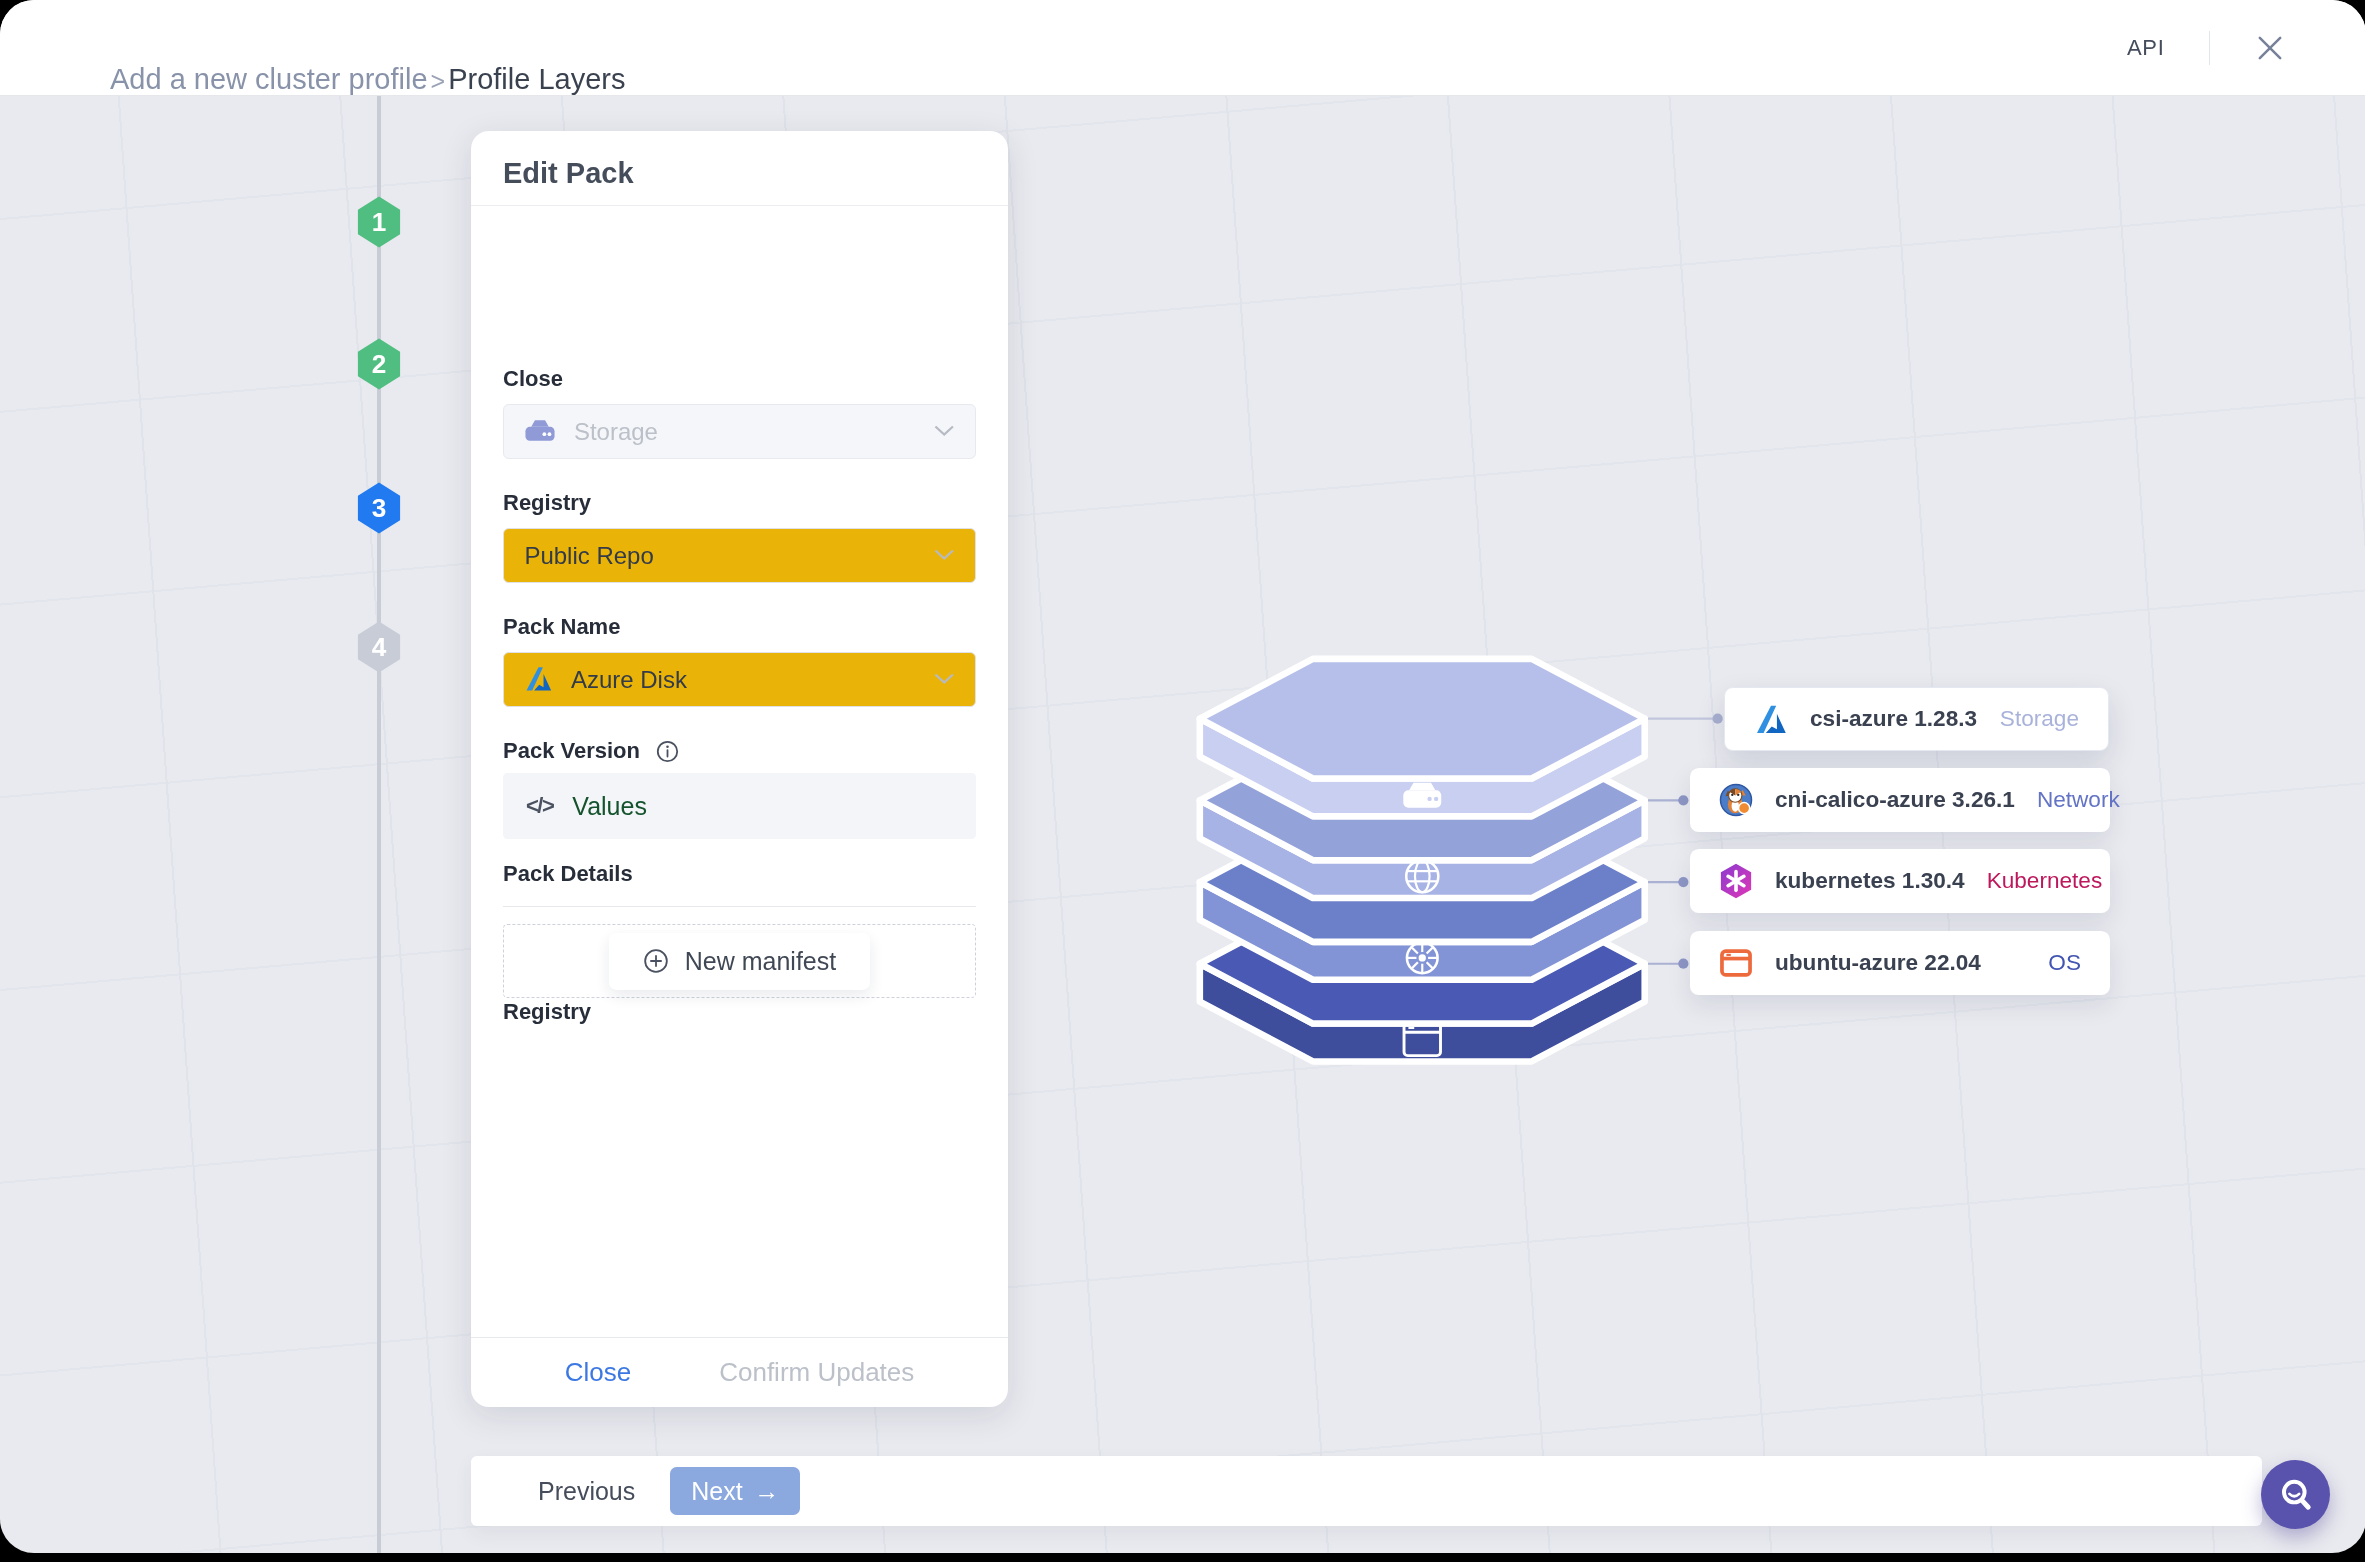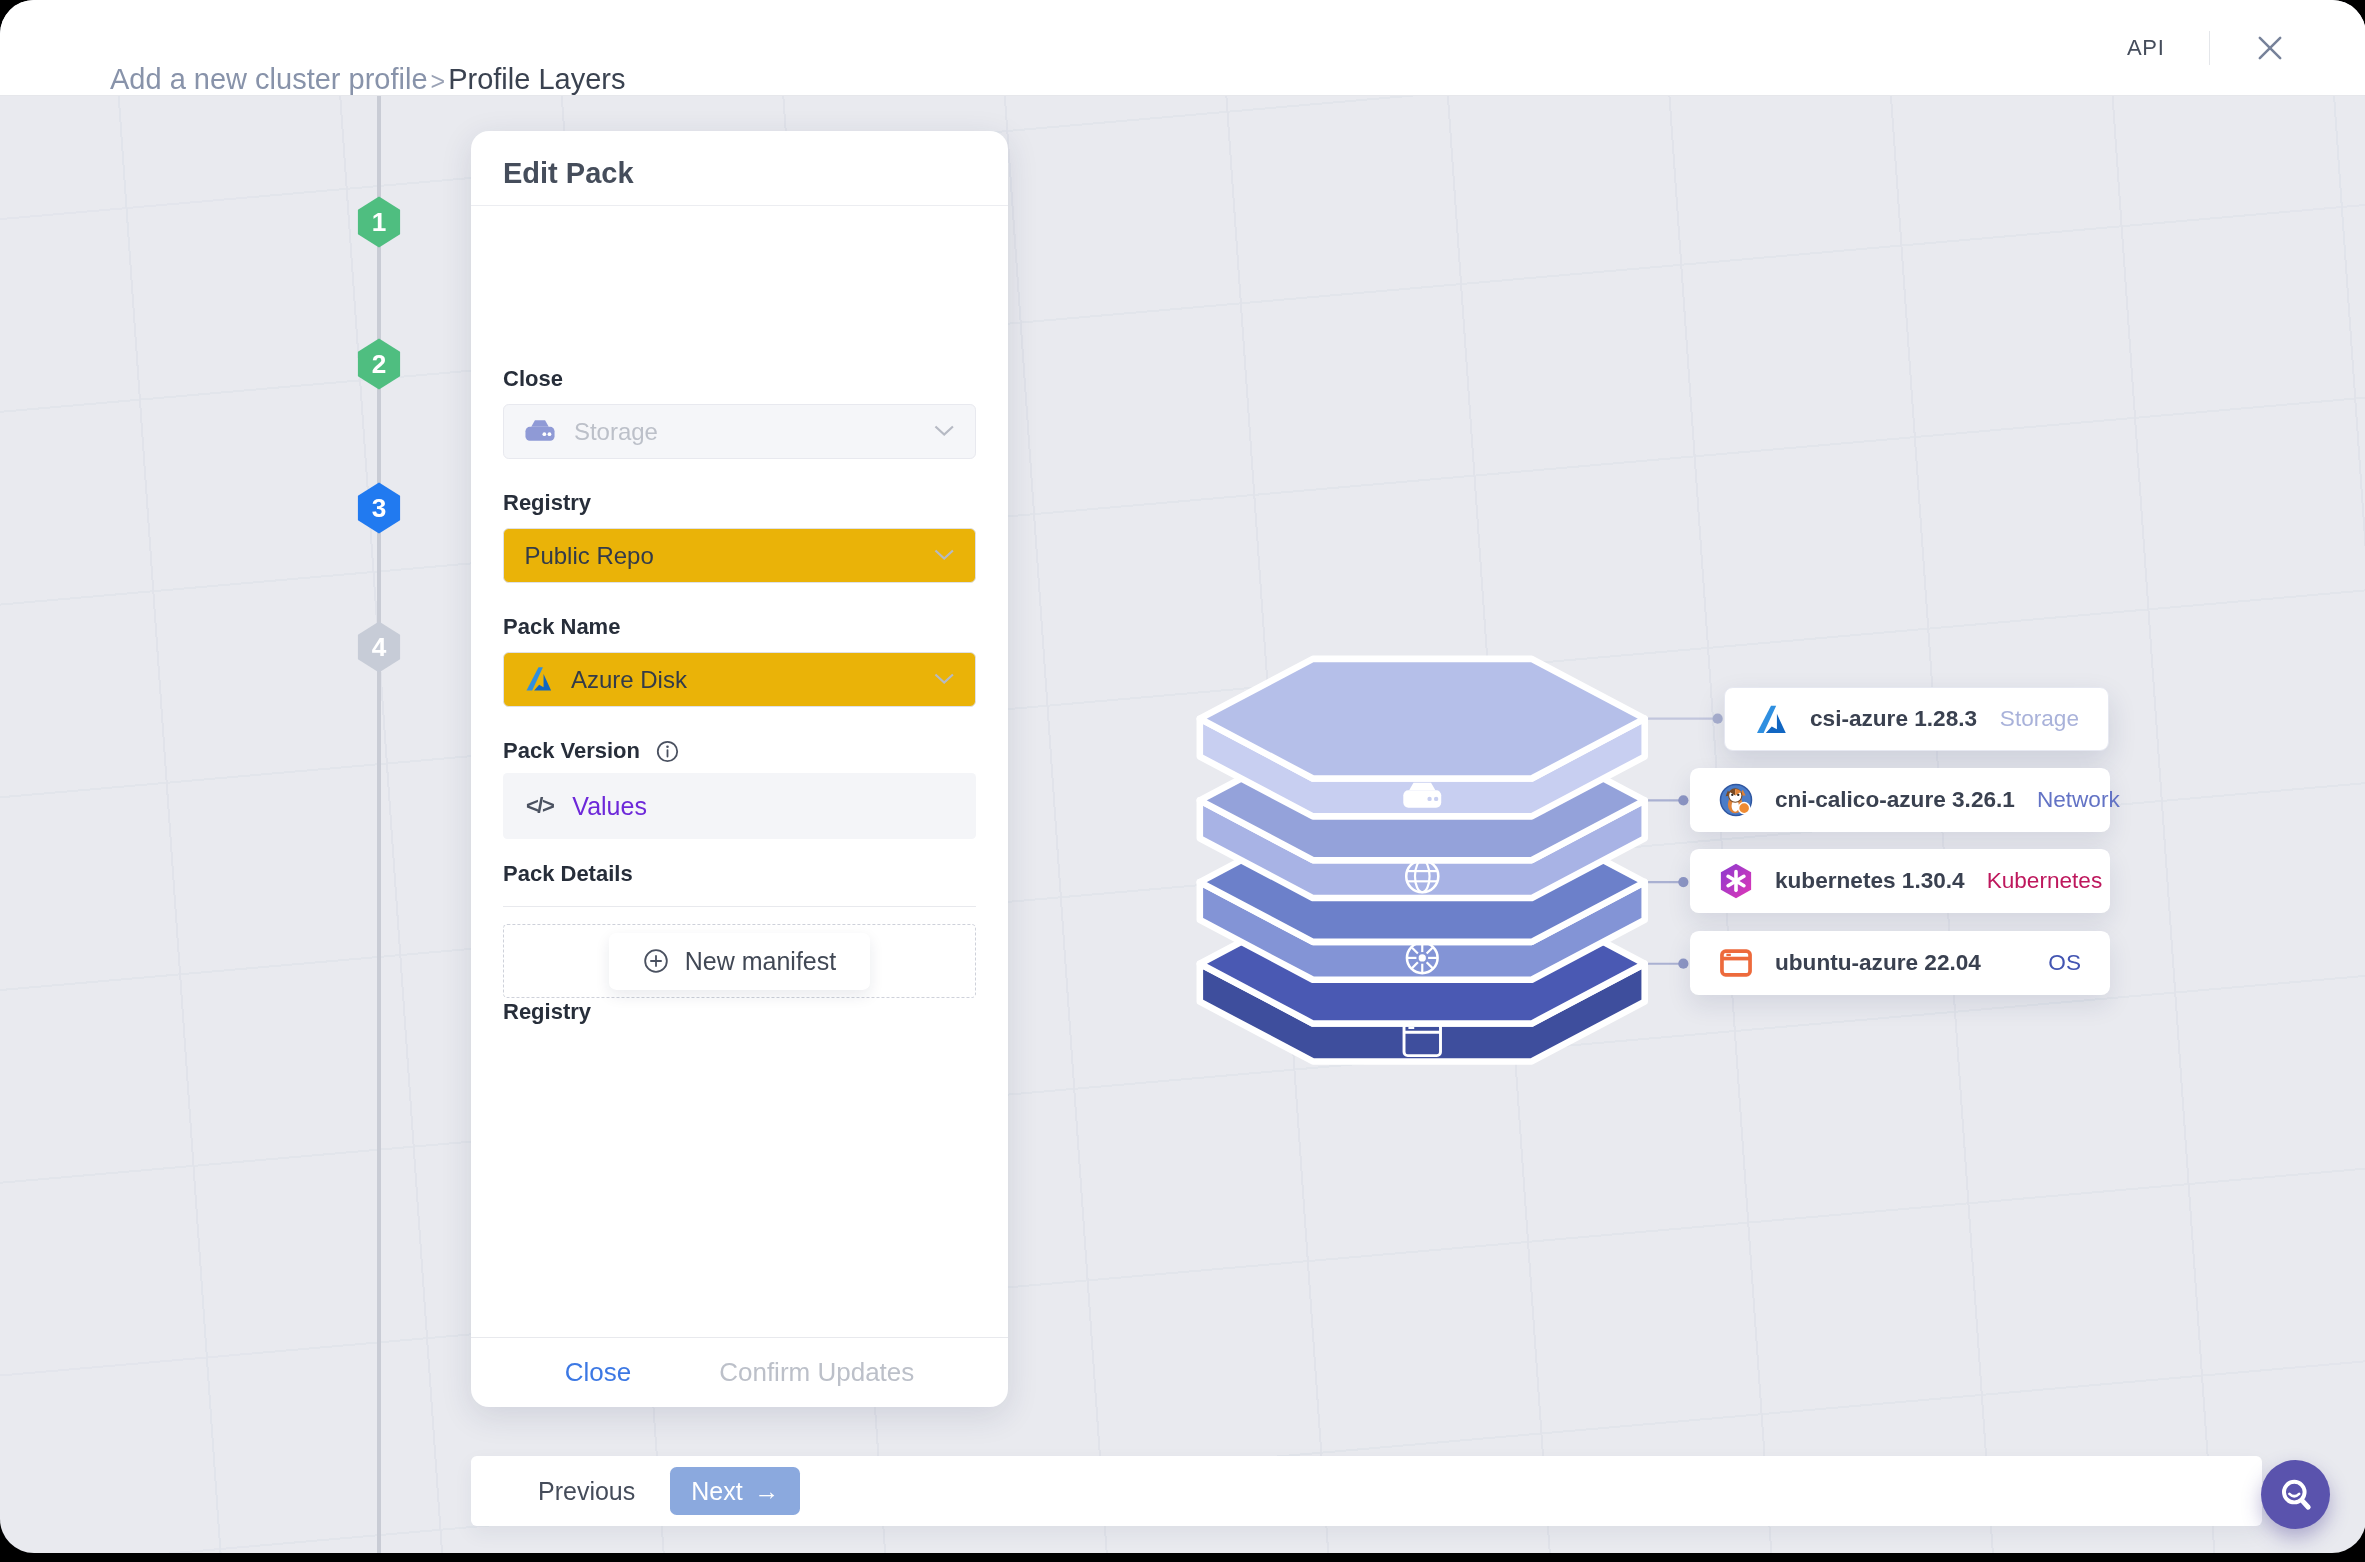--- a/index.html
+++ b/index.html
@@ -42,21 +42,21 @@
   .f-label { position:absolute; left:32px; font-size:22px; font-weight:700; color:#272e3a; }
   .select { position:absolute; left:32px; width:473px; height:55px; border:1.5px solid #dfe1e7; border-radius:5.8px;
             background:#eab308; display:flex; align-items:center; padding:0 20.4px; gap:17.5px; cursor:pointer; }
   .select.disabled { background:#f5f6f9; border-color:#e8e9ef; cursor:default; }
   .select-value { font-size:24px; color:#333b49; }
   .select.disabled .select-value { color:#bcc0c9; }
   .chevron { margin-left:auto; }
   .values-row { position:absolute; left:32px; top:642px; width:473px; height:66px; background:#f4f5f8;
                 border-radius:4.4px; display:flex; align-items:center; gap:19px; padding:0 23px; cursor:pointer; }
   .code-glyph { font-size:22px; font-weight:700; color:#4a5160; letter-spacing:-1.5px; }
-  .values-label { font-size:25px; color:#6d28d9; }
+  .values-label { font-size:25px; color:#14532d; }
   .manifest-divider { position:absolute; left:32px; right:32px; top:775px; height:0.7px; background:#e8e9ed; }
   .dashed-box { position:absolute; left:32px; top:793px; width:473px; height:74px;
                 border:1.5px dashed #ced1da; border-radius:4.4px; display:flex; align-items:center; justify-content:center; }
   .new-manifest-btn { display:flex; align-items:center; gap:16px; background:#fff; border:none; cursor:pointer;
                       height:57px; padding:0 34px; border-radius:7.3px; box-shadow:0 5.8px 14.6px rgba(25,35,65,.09);
                       font-size:25px; color:#414855; font-family:"Liberation Sans",sans-serif; }
   .panel-footer-divider { position:absolute; left:0; right:0; top:1206px; height:0.7px; background:#e8e9ed; }
   .panel-footer { position:absolute; left:0; right:0; top:1206px; bottom:0; display:flex; align-items:center;
                   justify-content:center; gap:88px; }
   .close-link { font-size:26px; color:#3c78e4; font-weight:500; cursor:pointer; }

